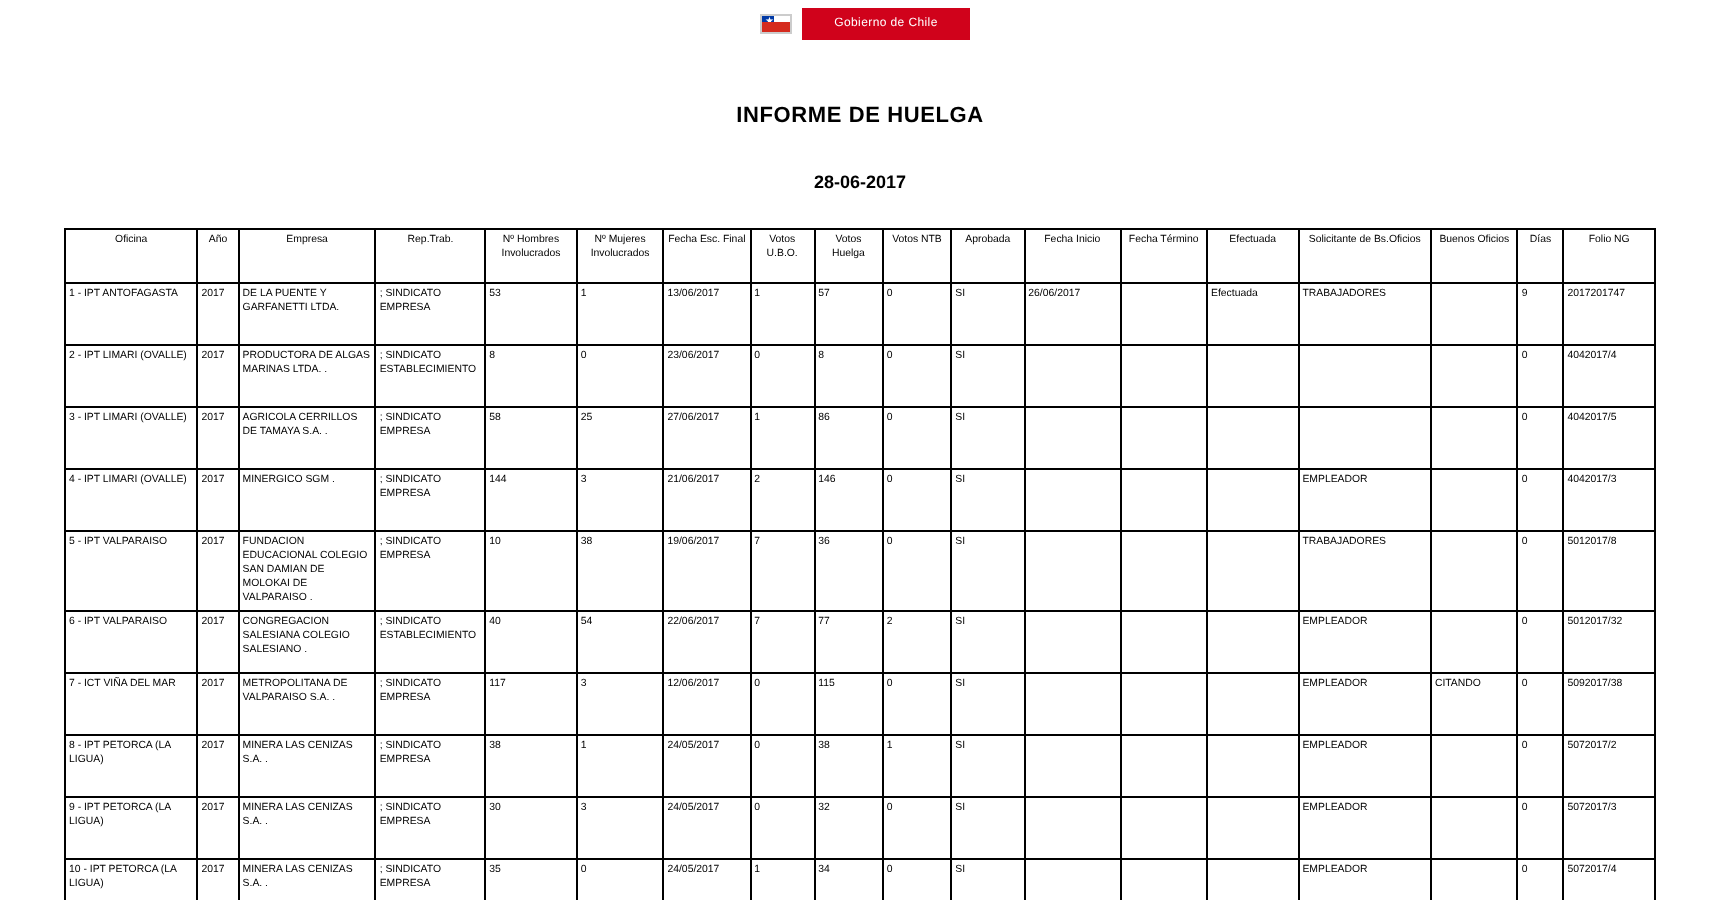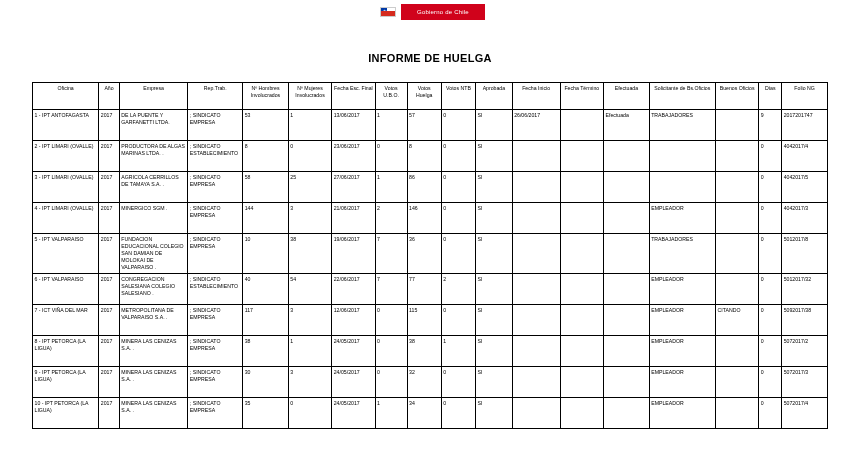--- a/index.html
+++ b/index.html
@@ -148,20 +148,21 @@
           <div class="blue"></div>
           <div class="star">★</div>
           <div class="red"></div>
         </div>
       </div>
       <div class="logo-right">Gobierno de Chile</div>
     </div>
   </div>
 
   <div class="doc-title">INFORME DE HUELGA</div>
+  <div class="doc-date">28-06-2017</div>
 
   <div class="table-wrap">
     <table class="huelga">
       <colgroup>
         <col class="c0">
           <col class="c1">
           <col class="c2">
           <col class="c3">
           <col class="c4">
           <col class="c5">

